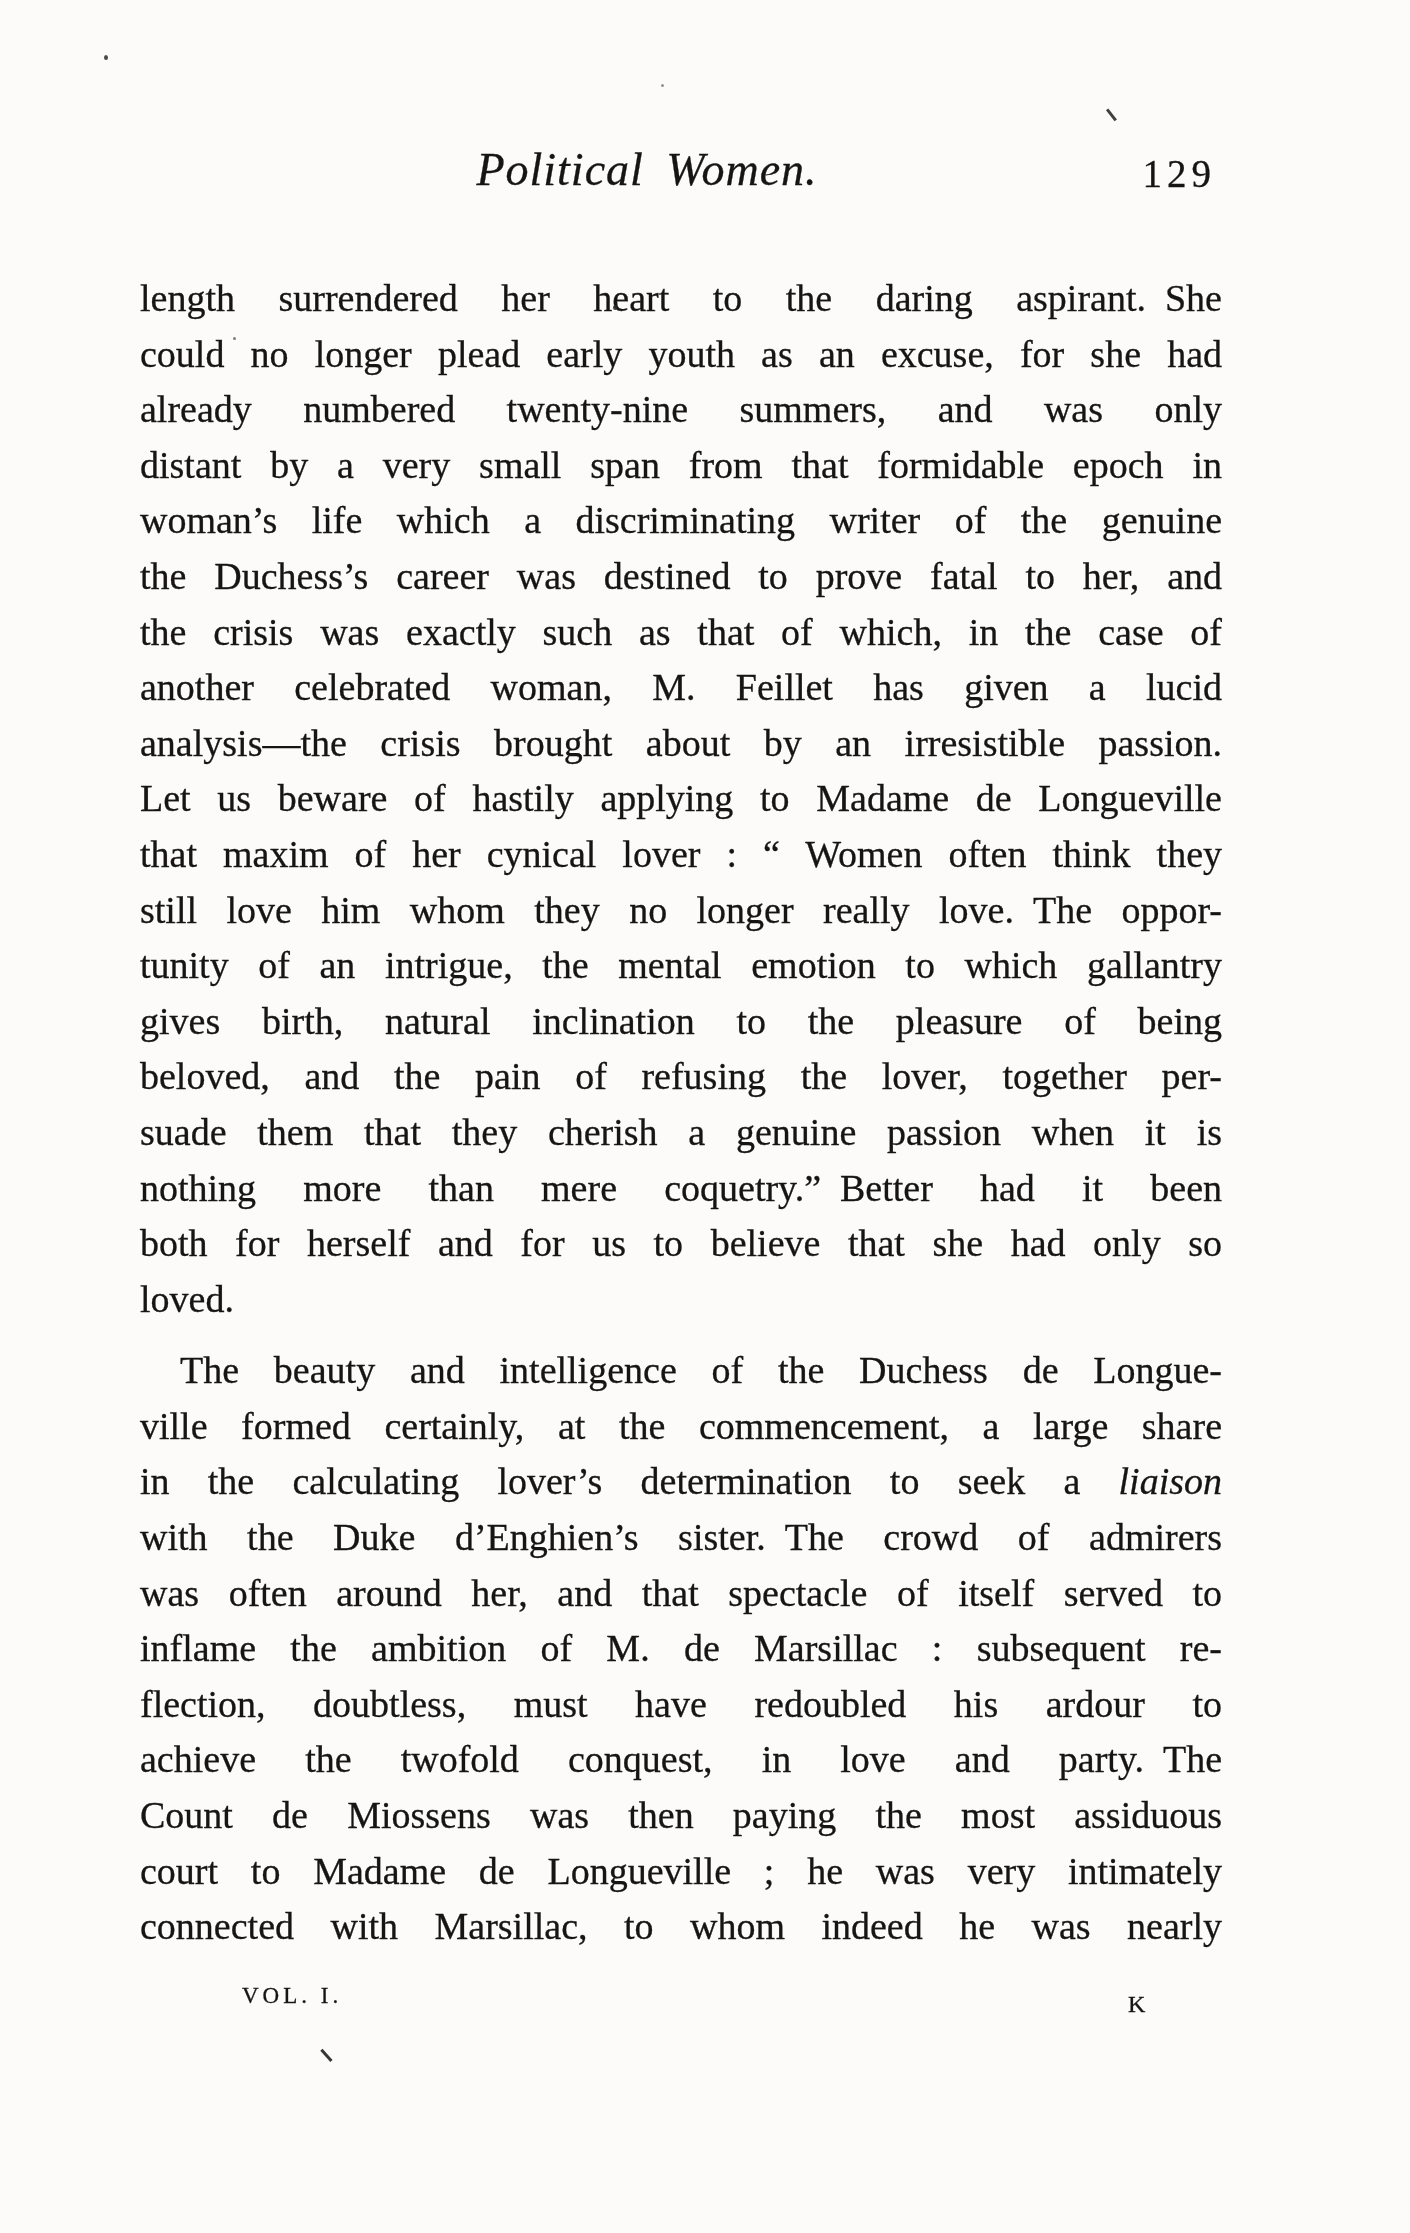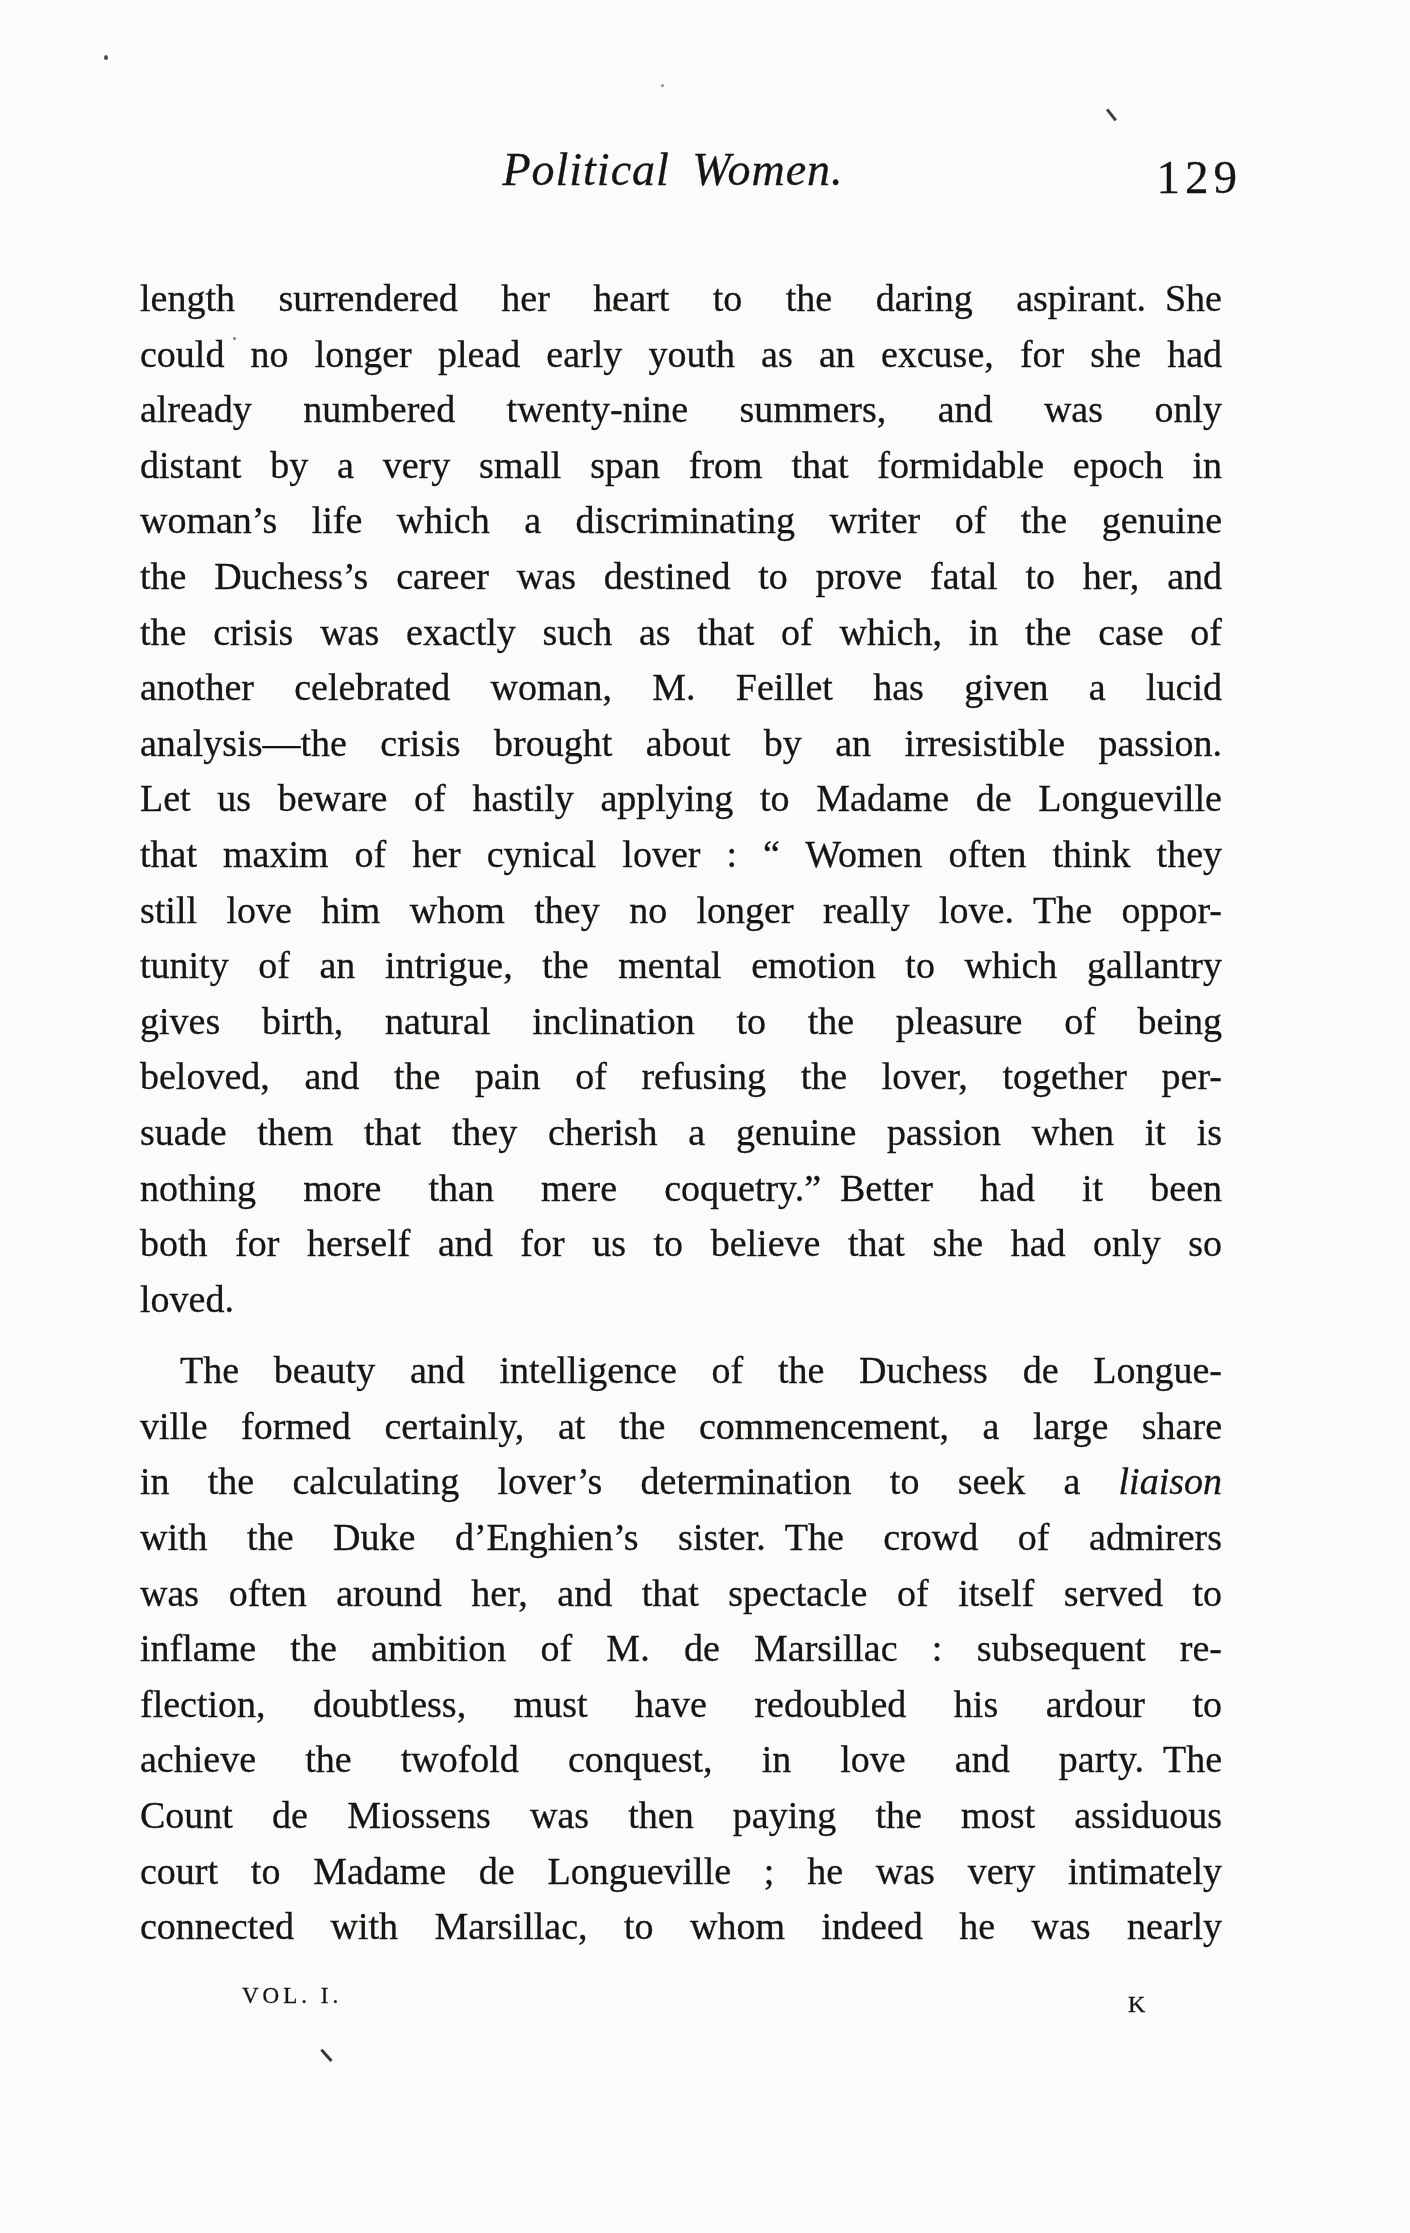--- a/index.html
+++ b/index.html
@@ -15,42 +15,42 @@
     overflow: hidden;
     color: #171513;
     font-family: "Liberation Serif", "DejaVu Serif", serif;
     -webkit-text-stroke: 0.3px #171513;
   }
 
   
   .running-head {
     position: absolute;
     top: 147px;
-    left: 142px;
+    left: 116px;
     width: 1114px;
     height: 70px;
   }
   .head-title {
     position: absolute;
     left: 0;
     width: 100%;
     text-align: center;
     transform: translateX(-26px);
     font-style: italic;
     font-size: 46px;
     line-height: 1;
     word-spacing: 10px;
     letter-spacing: 1px;
     white-space: nowrap;
   }
   .head-pagenum {
     position: absolute;
     right: 14px;
     top: 7px;
-    font-size: 47px;
+    font-size: 39px;
     line-height: 1;
     letter-spacing: 5px;
   }
 
   
   .body-text {
     position: absolute;
     left: 124px;
     top: 255px;
     width: 1114px;

